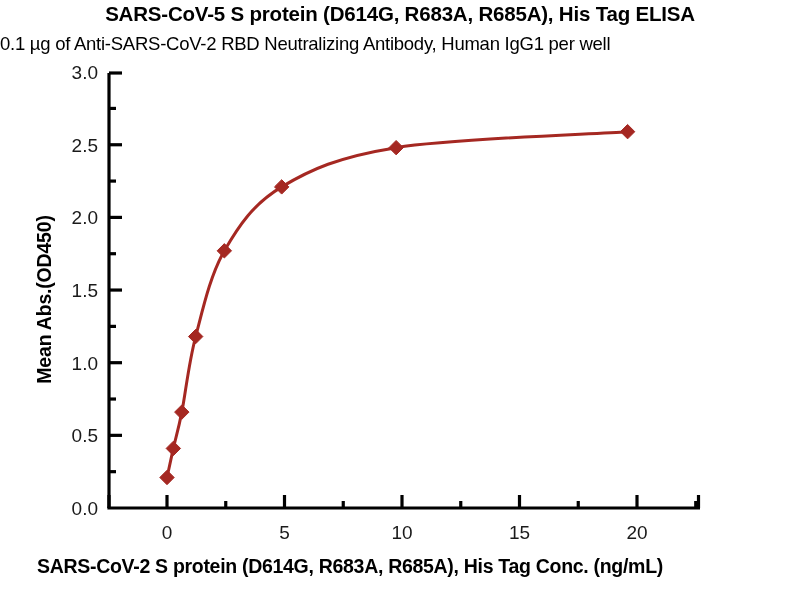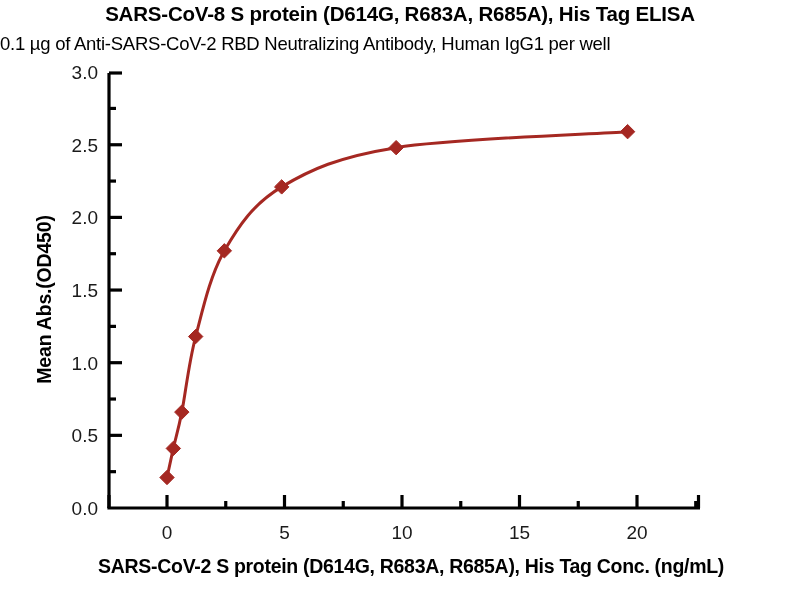--- a/index.html
+++ b/index.html
@@ -37,27 +37,26 @@
     font-weight: normal;
     color: #000000;
     letter-spacing: -0.25px;
     white-space: nowrap;
   }
   #xaxis-title {
     position: absolute;
     top: 555px;
     left: 0;
     width: 700px;
-    text-align: right;
+    text-align: center;
     font-size: 19.5px;
     font-weight: bold;
     color: #000000;
     letter-spacing: -0.3px;
     white-space: nowrap;
-    margin-left: 24px;
   }
   #yaxis-title {
     position: absolute;
     left: -121px;
     top: 288px;
     width: 330px;
     text-align: center;
     transform: rotate(-90deg);
     transform-origin: center center;
     font-size: 19.5px;
@@ -75,21 +74,21 @@
     font-family: "Liberation Sans", sans-serif;
     font-size: 19px;
     fill: #1a1a1a;
   }
 </style>
 </head>
 <body>
 
 <div id="page">
 
-  <div id="chart-title">SARS-CoV-8 S protein (D614G, R683A, R685A), His Tag ELISA</div>
+  <div id="chart-title">SARS-CoV-5 S protein (D614G, R683A, R685A), His Tag ELISA</div>
   <div id="chart-subtitle">0.1 µg of Anti-SARS-CoV-2 RBD Neutralizing Antibody, Human IgG1 per well</div>
   <div id="yaxis-title">Mean Abs.(OD450)</div>
   <div id="xaxis-title">SARS-CoV-2 S protein (D614G, R683A, R685A), His Tag Conc. (ng/mL)</div>
 
   <svg id="plot-svg" width="800" height="600">
     <g id="y-ticks-major">
         <line x1="109" y1="435.35" x2="122" y2="435.35" stroke="#000000" stroke-width="3.2"></line>
         <line x1="109" y1="362.7" x2="122" y2="362.7" stroke="#000000" stroke-width="3.2"></line>
         <line x1="109" y1="290.04999999999995" x2="122" y2="290.04999999999995" stroke="#000000" stroke-width="3.2"></line>
         <line x1="109" y1="217.39999999999998" x2="122" y2="217.39999999999998" stroke="#000000" stroke-width="3.2"></line>

